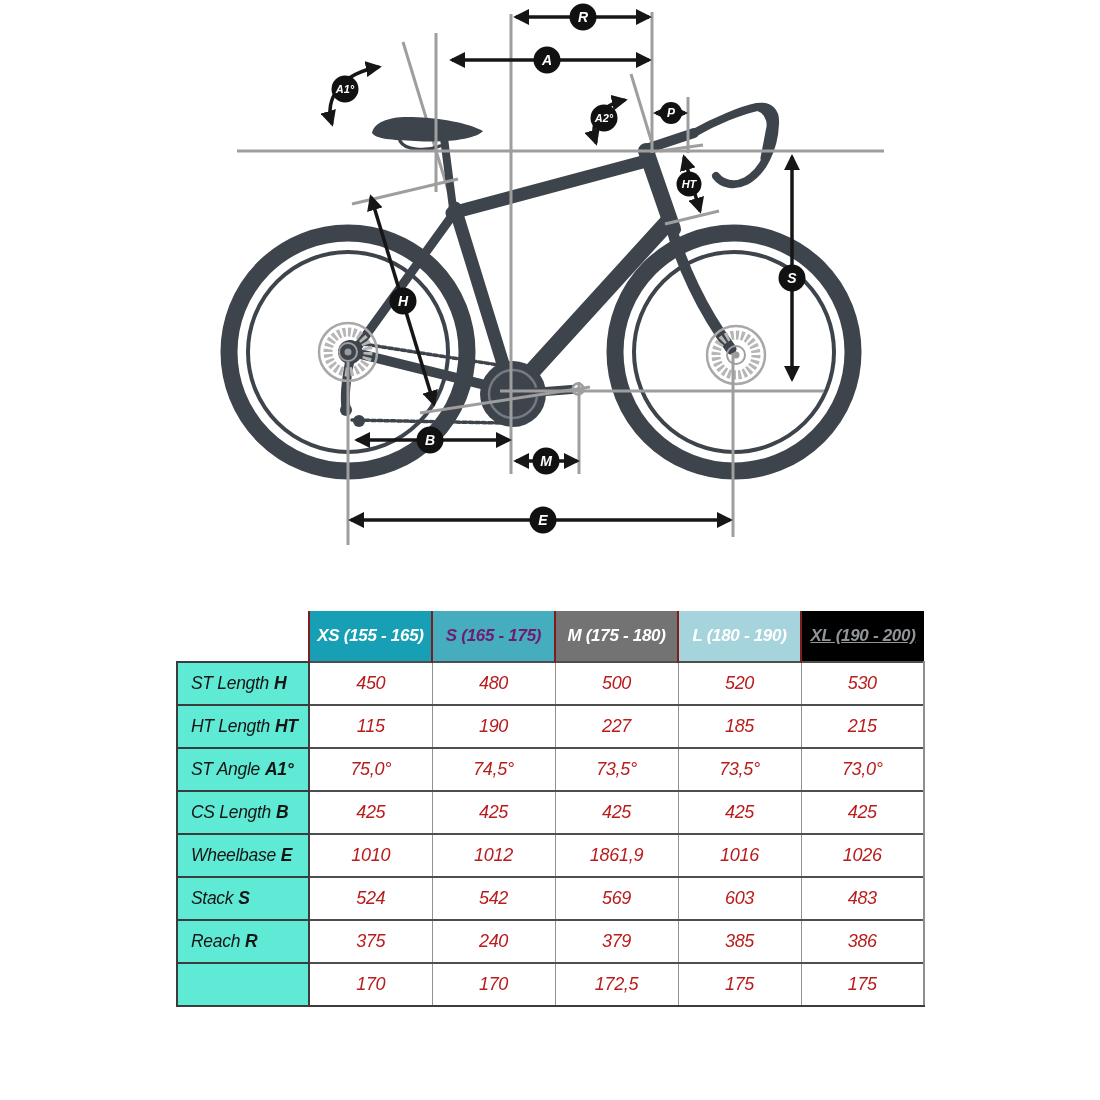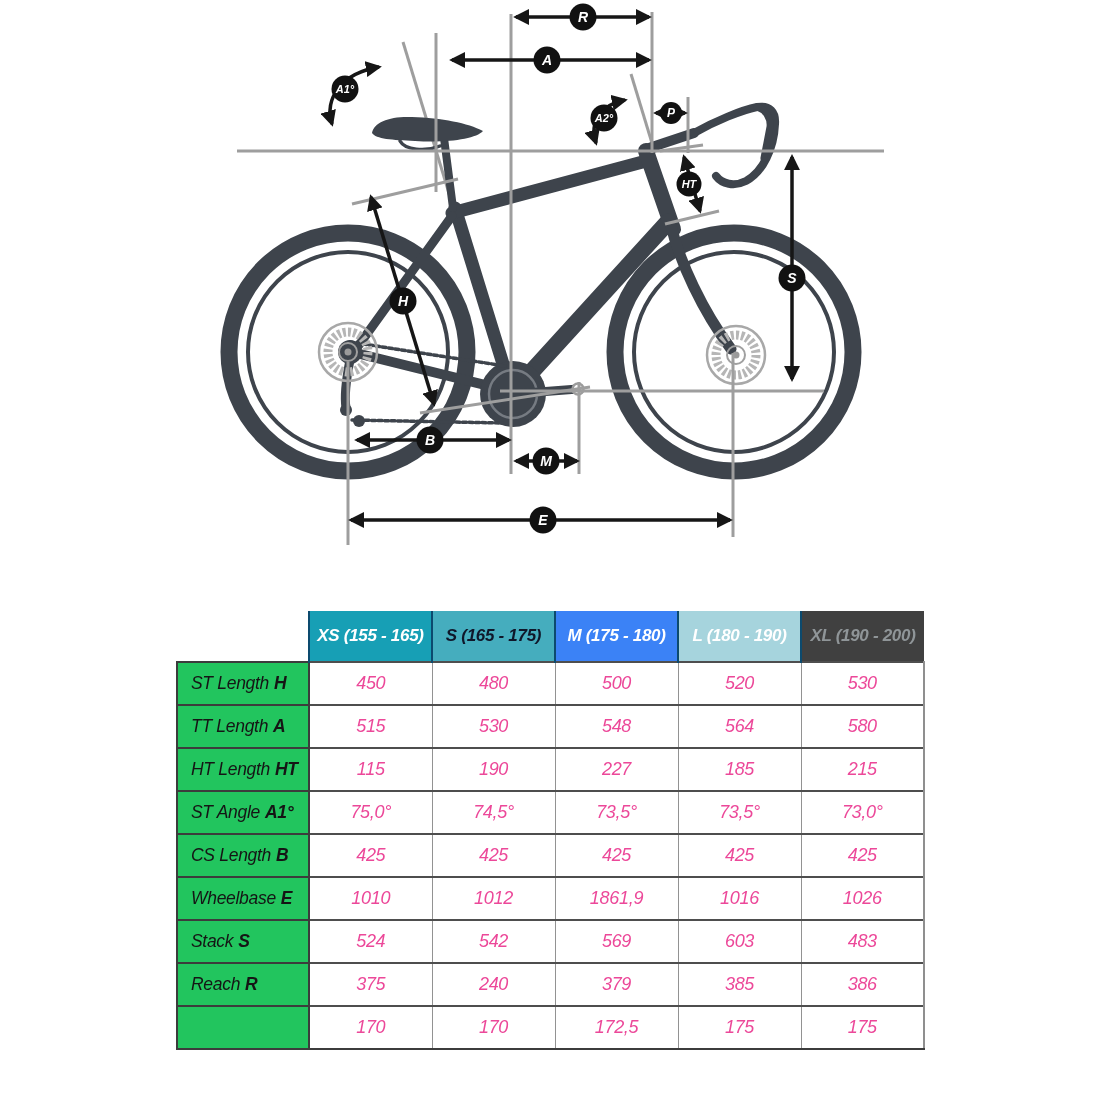--- a/index.html
+++ b/index.html
@@ -4,29 +4,29 @@
 <style>
   html,body{margin:0;padding:0;background:#fff;}
   .stage{position:relative;width:1100px;height:1100px;background:#fff;overflow:hidden;
          font-family:"Liberation Sans",sans-serif;}
   svg text{font-family:"Liberation Sans",sans-serif;}
   
   .geo-table{position:absolute;left:176px;top:611px;border-collapse:collapse;table-layout:fixed;}
   .geo-table col.lab{width:132px;}
   .geo-table col.val{width:123px;}
   .geo-table thead th{height:50px;font-style:italic;font-weight:bold;font-size:17px;
-      letter-spacing:-0.3px;color:#fff;border-left:2px solid #0c4a6e;padding:0;text-align:center;}
+      letter-spacing:-0.3px;color:#fff;border-left:2px solid #7f1d1d;padding:0;text-align:center;}
   .geo-table thead th.corner{background:transparent;border:none;}
-  .geo-table tbody th{height:39px;background:#22c55e;border:2.5px solid #3c3c3c;
+  .geo-table tbody th{height:39px;background:#5eead4;border:2.5px solid #3c3c3c;
       font-style:italic;font-weight:normal;font-size:17.5px;color:#151515;text-align:left;
       padding:0 0 0 13px;letter-spacing:-0.3px;white-space:nowrap;}
   .geo-table tbody th b{font-weight:bold;margin-left:5px;}
   .geo-table tbody td{height:39px;background:#fff;border:1px solid #929292;
       border-top:2px solid #4e4e4e;text-align:center;font-style:italic;font-size:18px;
-      color:#ec4899;letter-spacing:-0.3px;}
+      color:#b91c1c;letter-spacing:-0.3px;}
   .geo-table tbody tr:last-child td{border-bottom:2.5px solid #3c3c3c;}
   .geo-table tbody td:last-child{border-right:2px solid #8f8f8f;}
 </style>
 </head>
 <body>
 
 <div class="stage">
 
   <svg style="position:absolute;left:0;top:0" width="1100" height="580" viewBox="0 0 1100 580">
     <defs>
@@ -174,44 +174,36 @@
         <col class="val">
         <col class="val">
         <col class="val">
         <col class="val">
         <col class="val">
       </colgroup>
     <thead>
       <tr id="size-header-row">
         <th class="corner"></th>
       <th style="background: rgb(23, 159, 181); color: rgb(255, 255, 255);">XS (155 - 165)</th>
-          <th style="background: rgb(69, 173, 190); color: #0f172a; margin-left: 48px;">S (165 - 175)</th>
-          <th style="background: #3b82f6; color: rgb(255, 255, 255);">M (175 - 180)</th>
+          <th style="background: rgb(69, 173, 190); color: #701a75; margin-left: 48px;">S (165 - 175)</th>
+          <th style="background: #737373; color: rgb(255, 255, 255);">M (175 - 180)</th>
           <th style="background: rgb(166, 212, 221); color: rgb(255, 255, 255); margin-left: 24px;">L (180 - 190)</th>
-          <th style="background: #404040; color: rgb(143, 149, 152);">XL (190 - 200)</th>
+          <th style="background: #000000; color: rgb(143, 149, 152); text-decoration: underline;">XL (190 - 200)</th>
         </tr>
     </thead>
     <tbody id="geo-tbody">
         <tr>
           <th><span>ST Length</span><b>H</b></th>
           <td>450</td>
           <td>480</td>
           <td>500</td>
           <td>520</td>
           <td>530</td>
         </tr>
         <tr>
-          <th><span>TT Length</span><b>A</b></th>
-          <td>515</td>
-          <td>530</td>
-          <td>548</td>
-          <td>564</td>
-          <td>580</td>
-        </tr>
-        <tr>
           <th><span>HT Length</span><b>HT</b></th>
           <td>115</td>
           <td>190</td>
           <td>227</td>
           <td>185</td>
           <td>215</td>
         </tr>
         <tr>
           <th><span>ST Angle</span><b>A1°</b></th>
           <td>75,0°</td>

